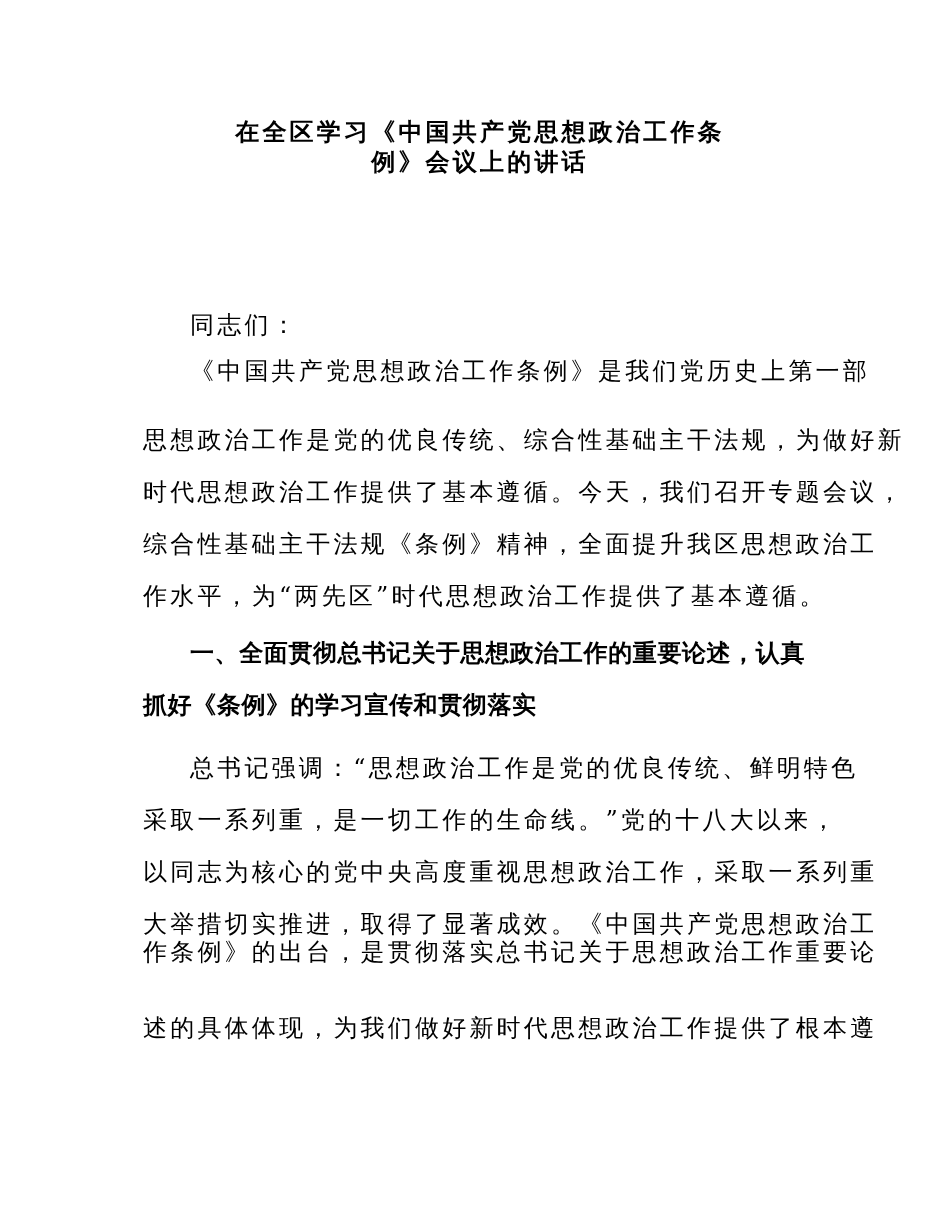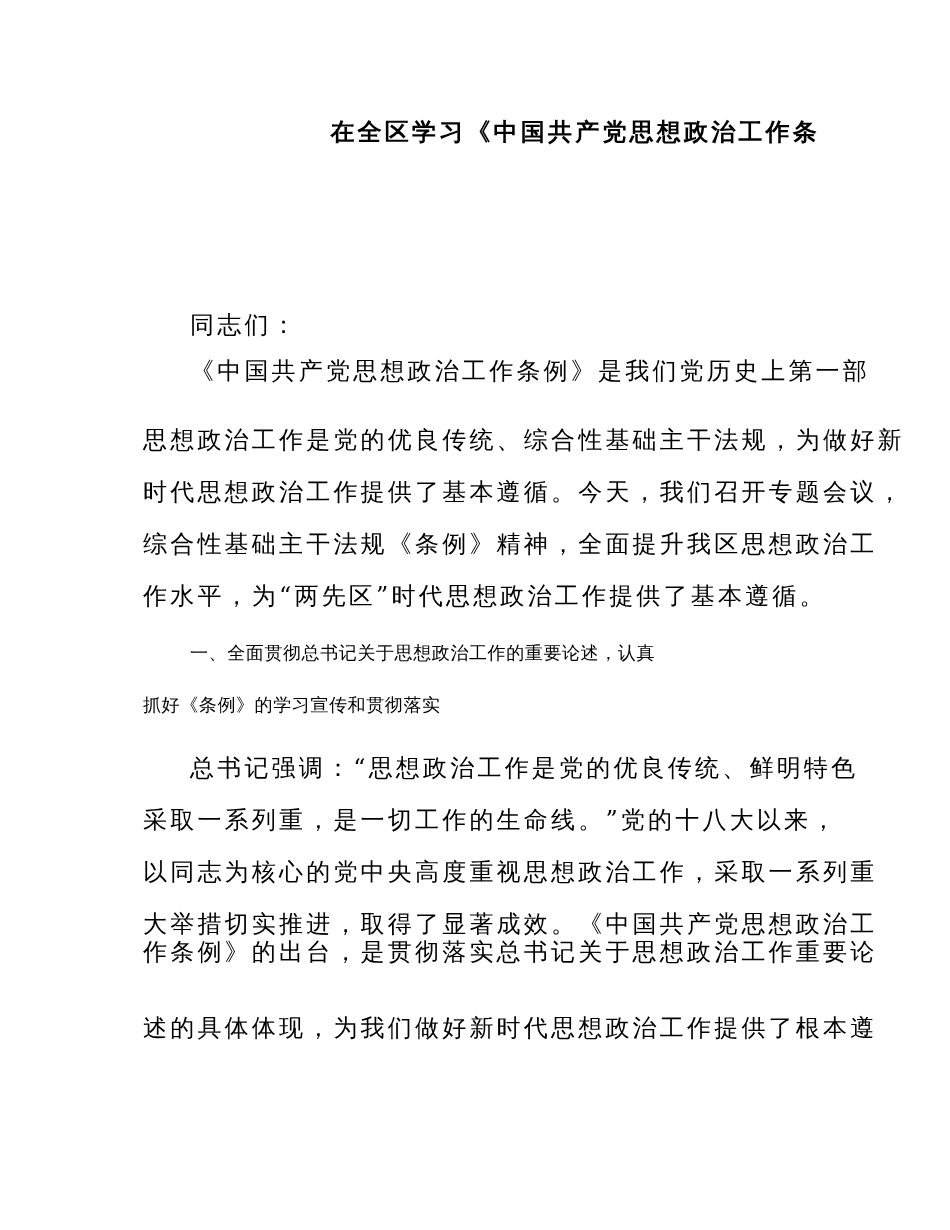--- a/index.html
+++ b/index.html
@@ -26,45 +26,46 @@
       width: 680px;
       text-align: center;
       font-family: "DejaVu Sans", "Liberation Sans", sans-serif;
       font-weight: bold;
       font-size: 33px;
       line-height: 50px;
       letter-spacing: 0px;
       top: 117px;
       margin: 0;
     }
-    .title .line { display: block; white-space: nowrap; text-align: right; }
+    .title .line { display: block; white-space: nowrap; }
     .line {
       position: absolute;
       left: 143px;
       white-space: nowrap;
       font-family: "DejaVu Serif", "Liberation Serif", serif;
       font-size: 24px;
       line-height: 30px;
       letter-spacing: 3.2px;
     }
     .line.indent { left: 190px; }
     .line.heading {
       font-family: "DejaVu Sans", "Liberation Sans", sans-serif;
-      font-weight: normal;
+      font-weight: bold;
       letter-spacing: 0.6px;
-      font-size: 18px;
+      font-size: 24px;
     }
   </style>
 </head>
 <body>
 
 <div class="page">
 
   <h1 class="title">
     <span class="line" style="position:static">在全区学习《中国共产党思想政治工作条</span>
+    <span class="line" style="position:static">例》会议上的讲话</span>
   </h1>
 
   <div class="line indent" style="top:310px">同志们：</div>
 
   <div>
     <div class="line indent" style="top:356px">《中国共产党思想政治工作条例》是我们党历史上第一部</div>
     <div class="line" style="top:425px">思想政治工作是党的优良传统、综合性基础主干法规，为做好新</div>
     <div class="line" style="top:477px">时代思想政治工作提供了基本遵循。今天，我们召开专题会议，</div>
     <div class="line" style="top:529px">综合性基础主干法规《条例》精神，全面提升我区思想政治工</div>
     <div class="line" style="top:581px">作水平，为“两先区”时代思想政治工作提供了基本遵循。</div>

